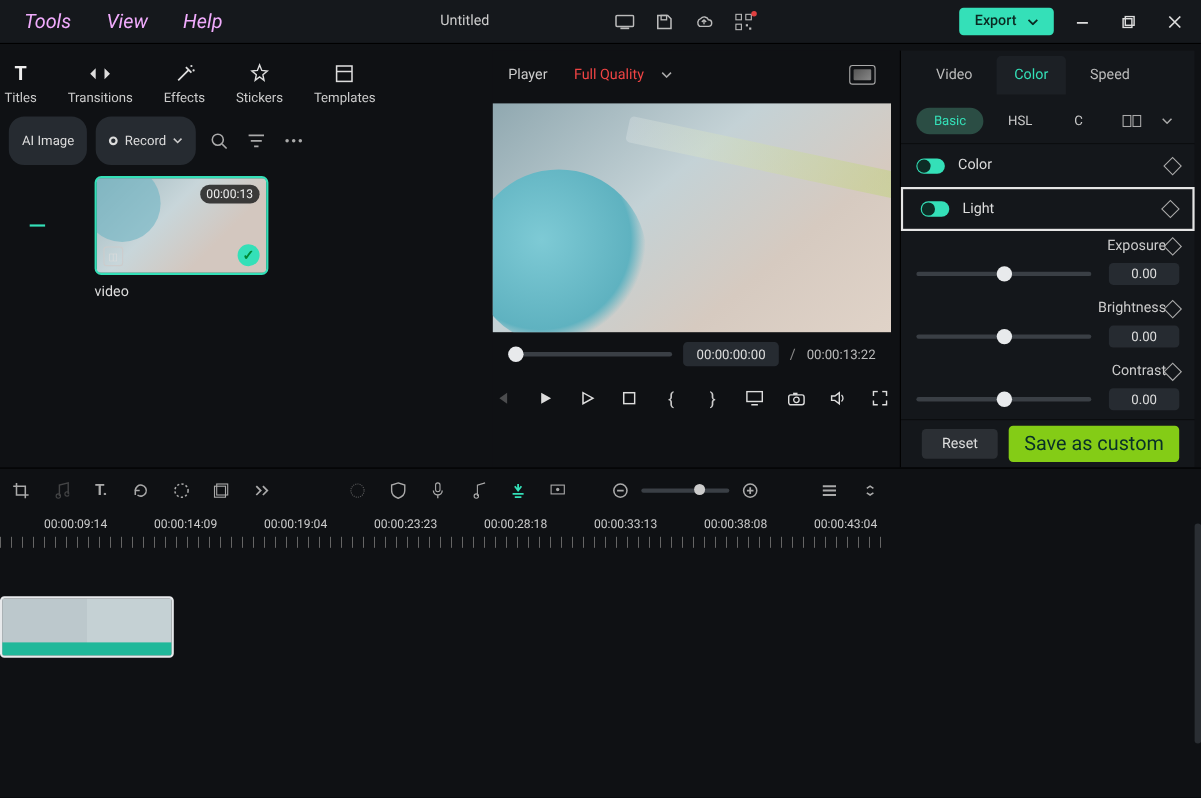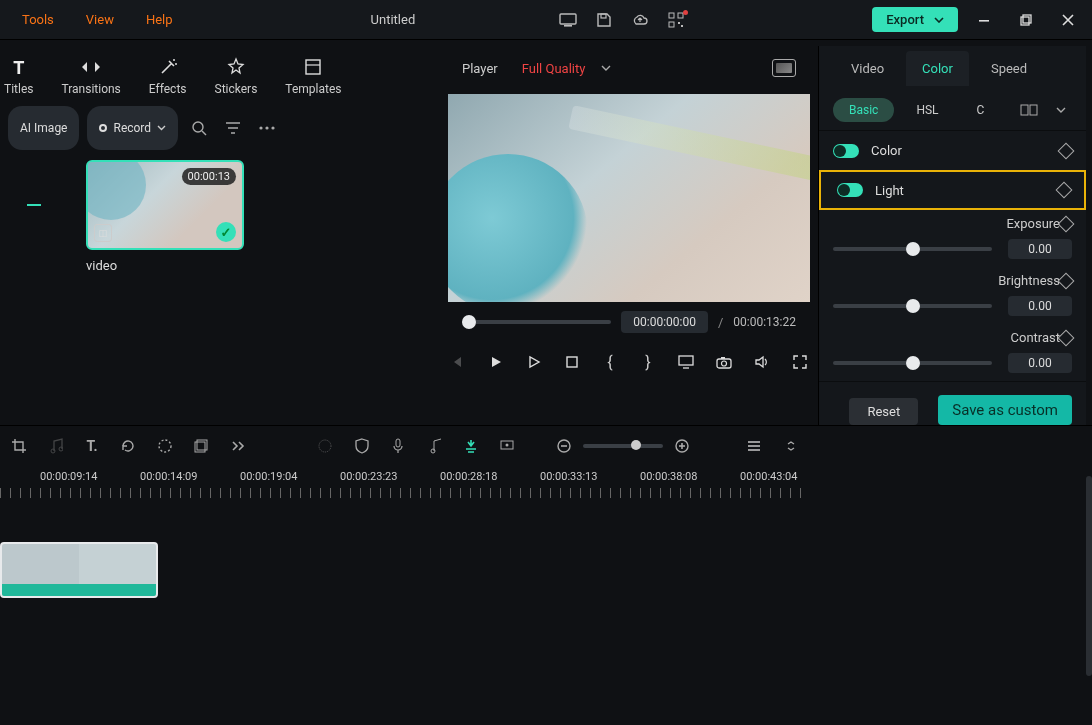--- a/index.html
+++ b/index.html
@@ -1,21 +1,21 @@
 <!DOCTYPE html>
 <html><head>
 <meta charset="utf-8">
 <style>
 * { margin: 0; padding: 0; box-sizing: border-box; font-family: -apple-system, BlinkMacSystemFont, "Segoe UI", Roboto, Arial, sans-serif; }
 html, body { width: 1092px; height: 725px; background: #000; color: #ddd; overflow: hidden; font-size: 13px; }
 .app { display: flex; flex-direction: column; width: 100%; height: 100%; background: #0f1114; }
 
 
 .menubar { height: 40px; background: #15181c; display: flex; align-items: center; padding: 0 8px; gap: 4px; border-bottom: 1px solid #000; }
-.menubar .menu-item { padding: 4px 14px; color: #f97316; cursor: pointer; font-size: 13px; }
+.menubar .menu-item { padding: 4px 14px; color: #f0abfc; cursor: pointer; font-size: 18px; font-style: italic; }
 .menubar .title { flex: 0 0 auto; margin-left: 180px; color: #ccc; font-size: 13px; }
 .menubar .spacer { flex: 1; }
 .menubar .icon-btn { width: 28px; height: 28px; display: flex; align-items: center; justify-content: center; color: #bbb; margin: 0 2px; cursor: pointer; position: relative; }
 .menubar .redpart { position: absolute; top: 4px; right: 2px; width: 5px; height: 5px; background: #e04040; border-radius: 50%; }
 .menubar .export-btn { background: #34e0b8; color: #0a2a22; padding: 5px 14px; border-radius: 4px; margin-left: 12px; display: flex; align-items: center; gap: 10px; font-weight: 500; cursor: pointer; }
 .menubar .win-btn { width: 32px; height: 32px; display: flex; align-items: center; justify-content: center; color: #ddd; margin-left: 6px; cursor: pointer; }
 
 
 .main { flex: 1; display: flex; gap: 8px; padding: 6px 6px 0 0; min-height: 0; }
 
@@ -65,38 +65,38 @@
 .right-panel { flex:1; background:#14171b; display:flex; flex-direction:column; border-left:1px solid #000; min-width: 0;}
 .prop-tabs { height:44px; display:flex; align-items:center; padding: 0 16px; gap: 6px;}
 .prop-tab { padding:10px 16px; color:#bbb; font-size:13px; cursor:pointer;}
 .prop-tab.active { color:#34e0b8; background:#1c2025; border-radius:4px 4px 0 0;}
 .sub-tabs { height: 40px; display:flex; align-items:center; padding: 0 14px; gap: 6px;}
 .pillsm { padding: 5px 16px; border-radius: 14px; background:#262b31; color:#ccc; font-size:12px; cursor:pointer;}
 .pillsm.active { background:#2b4d44; color:#34e0b8;}
 .sub-tabs .sp { flex:1;}
 .sub-tabs .ric { width:22px; height:22px; display:flex; align-items:center; justify-content:center; color:#aaa; margin-left:4px;}
 .section-row { height:40px; display:flex; align-items:center; padding:0 14px; gap:12px; border-top:1px solid #0b0d0f;}
-.section-row.highlight { border: 2px solid #eab308; padding-left: 16px; }
+.section-row.highlight { border: 2px solid #e5e5e5; padding-left: 16px; }
 .toggle { width:26px; height:14px; background:#34e0b8; border-radius:8px; position:relative; cursor:pointer;}
 .toggle::after { content:""; position:absolute; left:1px; top:1px; width:12px; height:12px; background:#0e3; background:#0e3029; border-radius:50%; }
 .toggle::after { background:#0d2c25; }
 .section-row .name { color:#ddd; font-size:13px;}
 .section-row .sp { flex:1;}
 .diamond { width:12px; height:12px; border:1.5px solid #aaa; transform:rotate(45deg);}
 .sliders { padding: 6px 14px 4px 14px; overflow-y:auto; flex:1;}
 .sld { margin-bottom: 14px;}
 .sld-head { display:flex; align-items:center; justify-content:flex-end; margin-bottom:8px;}
 .sld-head .lab { color:#ccc; font-size:13px;}
 .sld-row { display:flex; align-items:center; gap:16px;}
 .track { flex:1; height:4px; background:#3a3f45; border-radius:2px; position:relative;}
 .track .kn { position:absolute; left:50%; top:-5px; width:14px; height:14px; background:#e8eaec; border-radius:50%; transform:translateX(-50%);}
 .valbox { width:64px; height:20px; background:#262b31; border-radius:4px; display:flex; align-items:center; justify-content:center; color:#ddd; font-size:12px;}
-.right-foot { height:44px; border-top:1px solid #0b0d0f; display:flex; align-items:flex-end; justify-content:flex-end; gap:20px; padding:0 14px;}
+.right-foot { height:44px; border-top:1px solid #0b0d0f; display:flex; align-items:center; justify-content:flex-end; gap:10px; padding:0 14px;}
 .btn-ghost { background:#2b2f34; color:#ddd; padding:6px 18px; border-radius:4px; font-size:13px; cursor:pointer;}
-.btn-accent { background:#14b8a6; color:#083028; padding:6px 14px; border-radius:4px; font-size:15px; cursor:pointer;}
+.btn-accent { background:#84cc16; color:#083028; padding:6px 14px; border-radius:4px; font-size:18px; cursor:pointer;}
 
 
 .timeline { height: 300px; background:#0f1114; border-top:1px solid #000; display:flex; flex-direction:column;}
 .tl-tools { height: 40px; display:flex; align-items:center; padding:0 10px; gap:18px;}
 .tl-tools .ic { width:22px; height:22px; display:flex; align-items:center; justify-content:center; color:#aaa; cursor:pointer; font-size:14px;}
 .tl-tools .ic.active { color:#34e0b8;}
 .tl-tools .gap { flex:1;}
 .zoom { display:flex; align-items:center; gap:8px;}
 .zoom .ztrack{ width:80px; height:4px; background:#3a3f45; border-radius:2px; position:relative;}
 .zoom .ztrack .zk{ position:absolute; left:60%; top:-4px; width:10px; height:10px; background:#ccc; border-radius:50%;}

